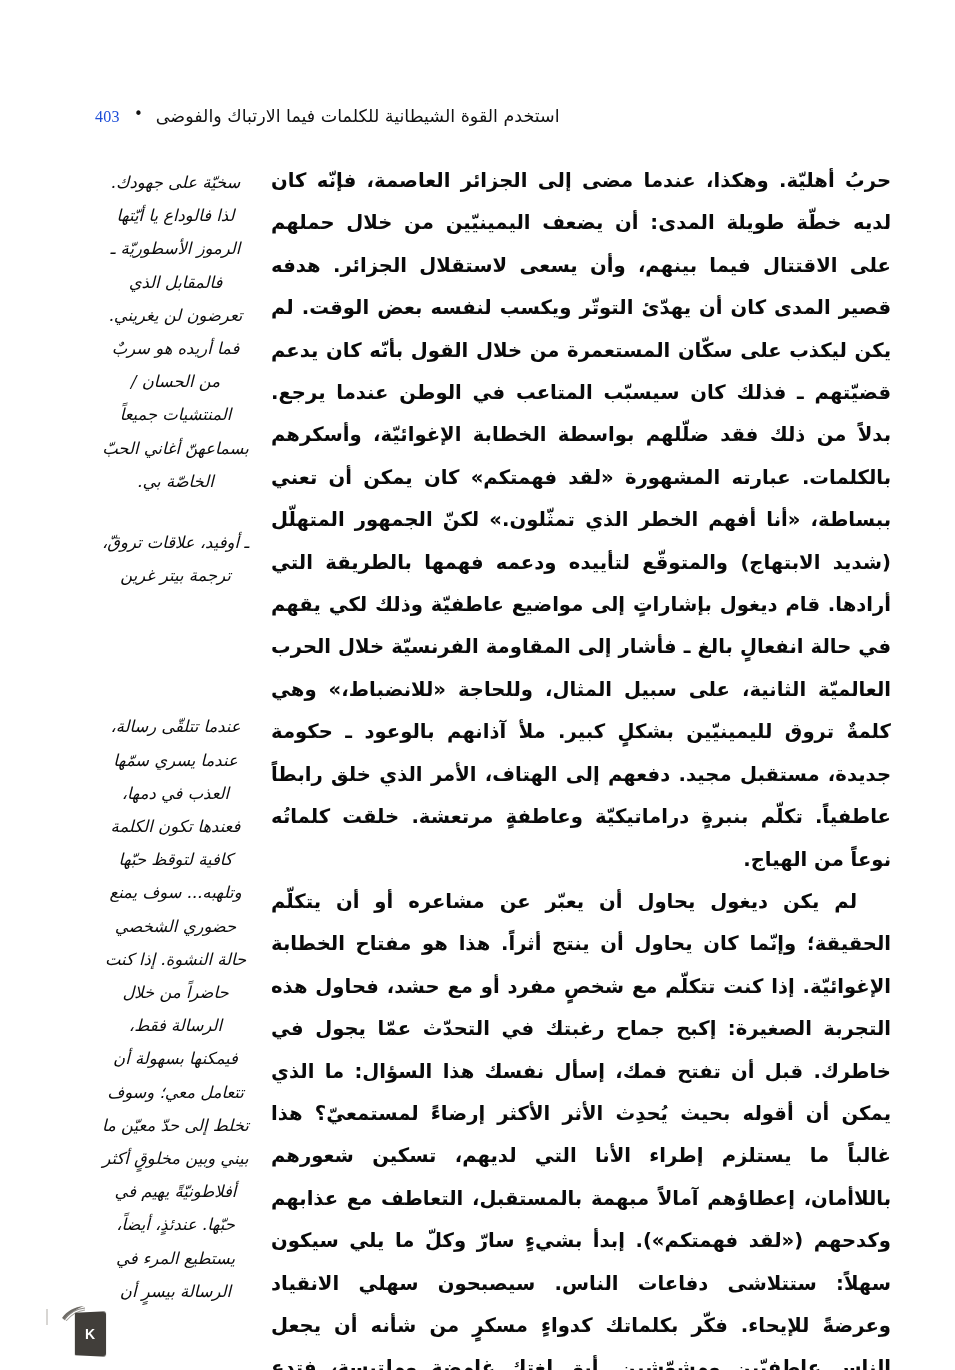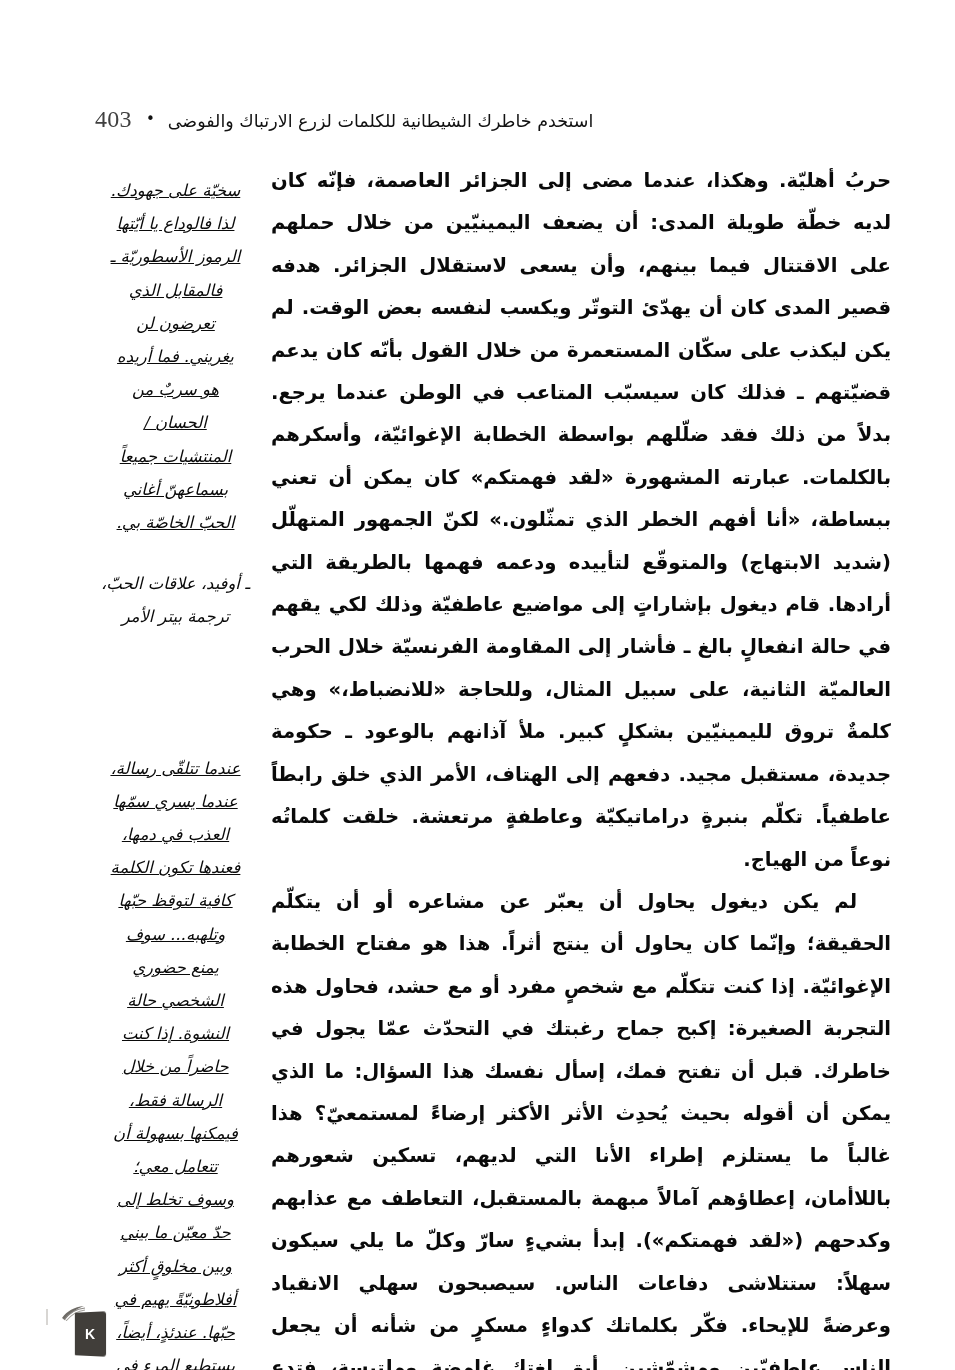--- a/index.html
+++ b/index.html
@@ -26,23 +26,23 @@
     width: 540px;
     display: flex;
     flex-direction: row;
     align-items: baseline;
     justify-content: flex-start;
     direction: ltr;
     gap: 0px;
   }
   .folio {
     font-family: "Liberation Serif", serif;
-    font-size: 24px;
+    font-size: 16px;
     letter-spacing: 0.3px;
-    color: #404040;
+    color: #1d4ed8;
     white-space: nowrap;
   }
   .head-dot {
     font-size: 15px;
     line-height: 1;
     color: #111;
     margin: 0 13px 0 14px;
     position: relative;
     top: -3px;
   }
@@ -95,22 +95,21 @@
     width: 155px;
     direction: rtl;
     text-align: center;
     font-family: "DejaVu Serif", serif;
     font-style: italic;
     font-size: 16.4px;
     line-height: 33.2px;
     color: #0a0a0a;
   }
   .margin-col .note {
-    margin: 12px;
-    text-decoration: underline;
+    margin: 4px;
   }
   .margin-col .attrib {
     margin: 28px 0 0 0;
     font-style: italic;
   }
   .margin-col .note-block-2 {
     margin-top: 118px;
   }
 
   
@@ -177,33 +176,33 @@
   }
 </style>
 </head>
 <body>
 
 <div class="page">
 
   <div class="running-head">
     <span class="folio">403</span>
     <span class="head-dot">•</span>
-    <span class="head-title">استخدم خاطرك الشيطانية للكلمات لزرع الارتباك والفوضى</span>
+    <span class="head-title">استخدم القوة الشيطانية للكلمات فيما الارتباك والفوضى</span>
   </div>
 
   <div class="body-area">
 
     <div class="main-col">
       <p>حربُ أهليّة. وهكذا، عندما مضى إلى الجزائر العاصمة، فإنّه كان لديه خطّة طويلة المدى: أن يضعف اليمينيّين من خلال حملهم على الاقتتال فيما بينهم، وأن يسعى لاستقلال الجزائر. هدفه قصير المدى كان أن يهدّئ التوتّر ويكسب لنفسه بعض الوقت. لم يكن ليكذب على سكّان المستعمرة من خلال القول بأنّه كان يدعم قضيّتهم ـ فذلك كان سيسبّب المتاعب في الوطن عندما يرجع. بدلاً من ذلك فقد ضلّلهم بواسطة الخطابة الإغوائيّة، وأسكرهم بالكلمات. عبارته المشهورة «لقد فهمتكم» كان يمكن أن تعني ببساطة، «أنا أفهم الخطر الذي تمثّلون.» لكنّ الجمهور المتهلّل (شديد الابتهاج) والمتوقّع لتأييده ودعمه فهمها بالطريقة التي أرادها. قام ديغول بإشاراتٍ إلى مواضيع عاطفيّة وذلك لكي يقهم في حالة انفعالٍ بالغ ـ فأشار إلى المقاومة الفرنسيّة خلال الحرب العالميّة الثانية، على سبيل المثال، وللحاجة «للانضباط،» وهي كلمةٌ تروق لليمينيّين بشكلٍ كبير. ملأ آذانهم بالوعود ـ حكومة جديدة، مستقبل مجيد. دفعهم إلى الهتاف، الأمر الذي خلق رابطاً عاطفياً. تكلّم بنبرةٍ دراماتيكيّة وعاطفةٍ مرتعشة. خلقت كلماتُه نوعاً من الهياج.</p>
       <p class="indent">لم يكن ديغول يحاول أن يعبّر عن مشاعره أو أن يتكلّم الحقيقة؛ وإنّما كان يحاول أن ينتج أثراً. هذا هو مفتاح الخطابة الإغوائيّة. إذا كنت تتكلّم مع شخصٍ مفرد أو مع حشد، فحاول هذه التجربة الصغيرة: إكبح جماح رغبتك في التحدّث عمّا يجول في خاطرك. قبل أن تفتح فمك، إسأل نفسك هذا السؤال: ما الذي يمكن أن أقوله بحيث يُحدِث الأثر الأكثر إرضاءً لمستمعيّ؟ هذا غالباً ما يستلزم إطراء الأنا التي لديهم، تسكين شعورهم باللاأمان، إعطاؤهم آمالاً مبهمة بالمستقبل، التعاطف مع عذابهم وكدحهم («لقد فهمتكم»). إبدأ بشيءٍ سارّ وكلّ ما يلي سيكون سهلاً: ستتلاشى دفاعات الناس. سيصبحون سهلي الانقياد وعرضةً للإيحاء. فكّر بكلماتك كدواءٍ مسكرٍ من شأنه أن يجعل الناس عاطفيّين ومشوّشين. أبقِ لغتك غامضة وملتبسة، فتدع بذلك أهدافك يملؤون الفجوات بتخيّلاتهم وتصوّراتهم. بدلاً من أن يجبروك على الرحيل، أو أن يصبحوا ساخطين أو دفاعيّين، أو أن ينفد صبرهم قبل أن تسكت، فسيكونون مطاوعين وسعيدين بكلماتك ذات الوقع العذب.</p>
     </div>
 
     <div class="margin-col">
       <p class="note">سخيّة على جهودك. لذا فالوداع يا أيّتها الرموز الأسطوريّة ـ فالمقابل الذي تعرضون لن يغريني. فما أريده هو سربٌ من الحسان / المنتشيات جميعاً بسماعهنّ أغاني الحبّ الخاصّة بي.</p>
-      <p class="attrib">ـ أوفيد، علاقات الحبّ، ترجمة بيتر الأمر</p>
+      <p class="attrib">ـ أوفيد، علاقات تروقّ، ترجمة بيتر غرين</p>
       <p class="note note-block-2">عندما تتلقّى رسالة، عندما يسري سمّها العذب في دمها، فعندها تكون الكلمة كافية لتوقظ حبّها وتلهبه... سوف يمنع حضوري الشخصي حالة النشوة. إذا كنت حاضراً من خلال الرسالة فقط، فيمكنها بسهولة أن تتعامل معي؛ وسوف تخلط إلى حدّ معيّن ما بيني وبين مخلوقٍ أكثر أفلاطونيّةً يهيم في حبّها. عندئذٍ، أيضاً، يستطيع المرء في الرسالة بيسرٍ أن</p>
     </div>
 
   </div>
 
   <div class="edge-tick"></div>
 
   <div class="watermark">
     <span class="logo-mark">
       <svg class="logo-pages" viewBox="0 0 26 16">

